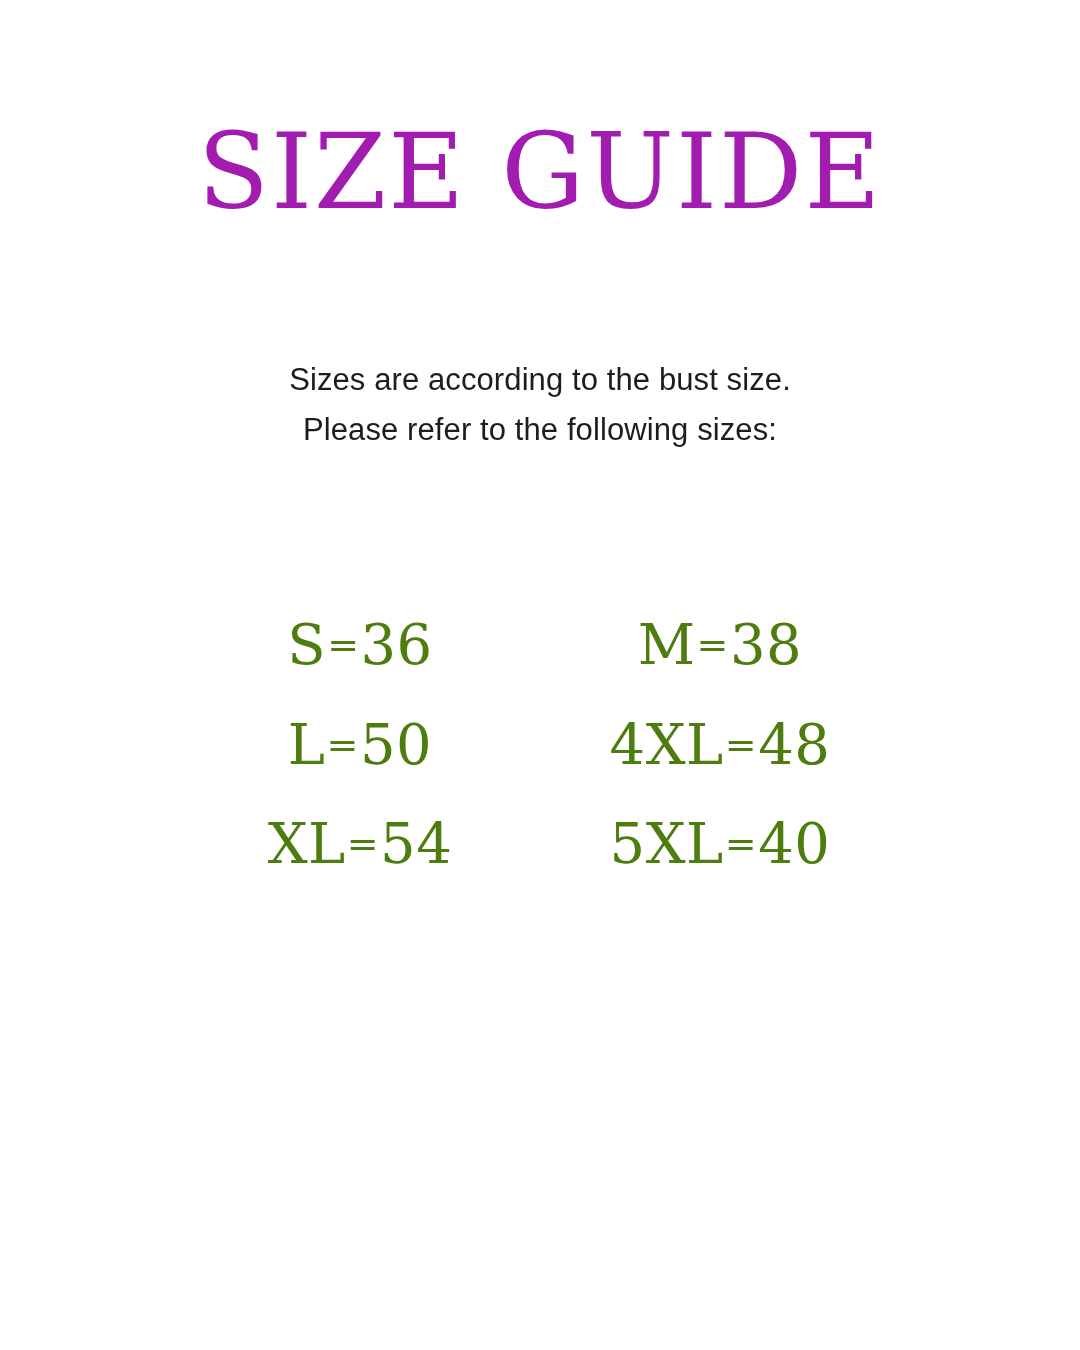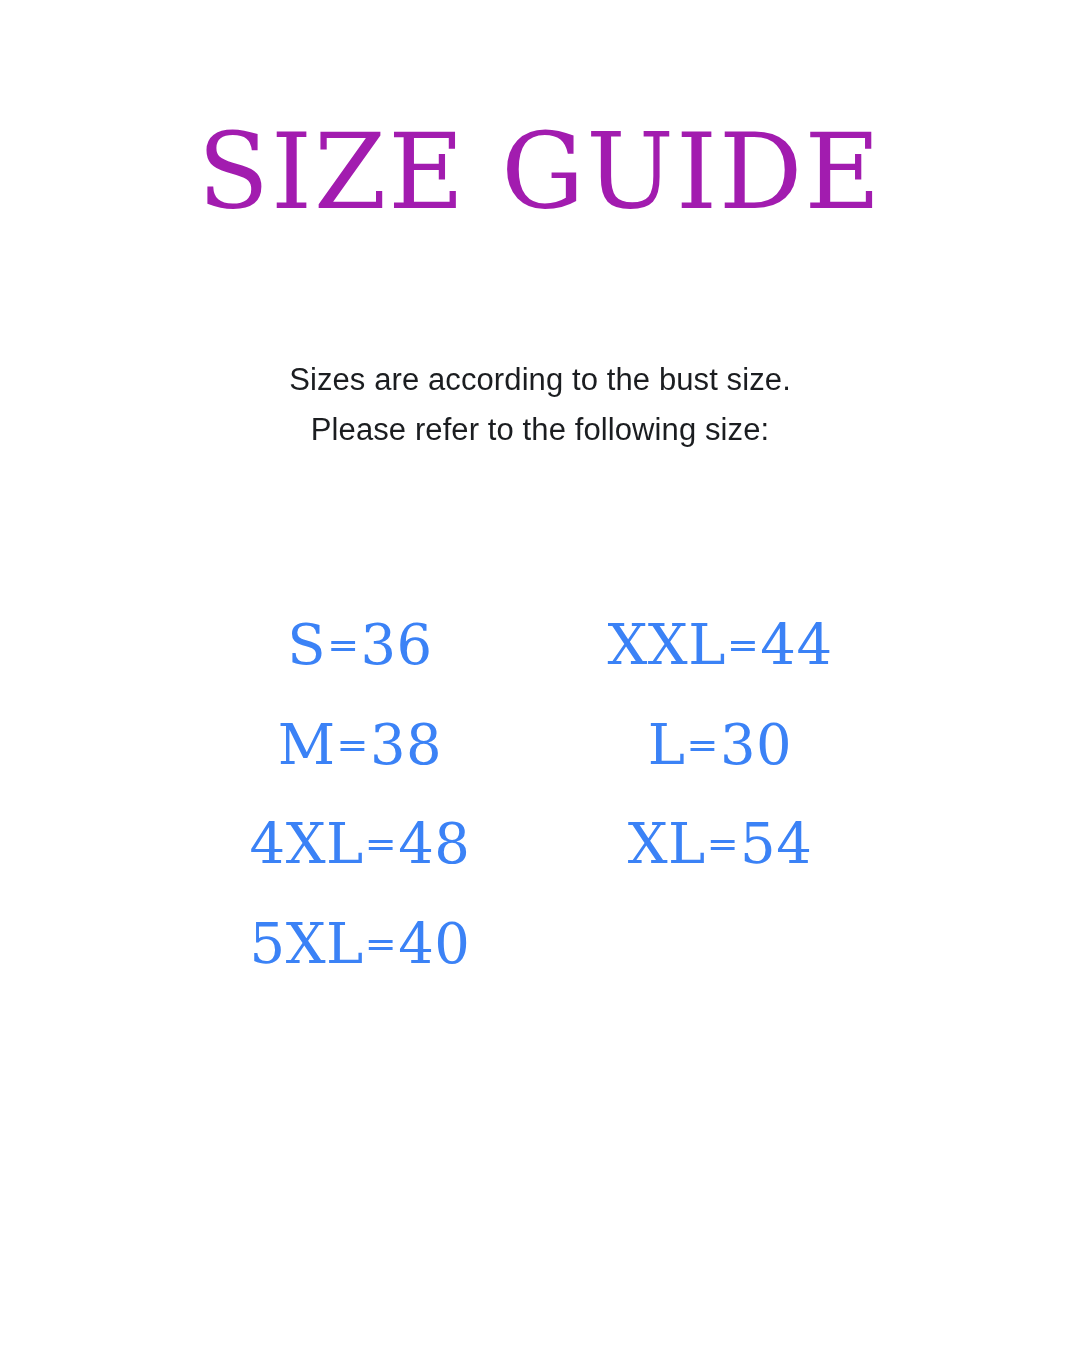--- a/index.html
+++ b/index.html
@@ -61,21 +61,21 @@
     display: grid;
     grid-template-columns: 1fr 1fr;
     row-gap: 0px;
     column-gap: 0px;
   }
 
   .size-cell {
     font-family: "DejaVu Serif", serif;
     font-size: 56px;
     line-height: 1.78;
-    color: #3b82f6;
+    color: #4d7c0f;
     text-align: center;
     white-space: nowrap;
     letter-spacing: 0.5px;
   }
 
   .size-cell .lbl { }
   .size-cell .eq {
     font-size: 38px;
     position: relative;
     top: -6px;
@@ -85,40 +85,37 @@
 </style>
 </head>
 <body>
 
 <div class="page">
 
   <div class="title">SIZE GUIDE</div>
 
   <div class="intro">
     <span class="intro-line">Sizes are according to the bust size.</span>
-    <span class="intro-line">Please refer to the following size:</span>
+    <span class="intro-line">Please refer to the following sizes:</span>
   </div>
 
   <div class="size-table">
 
     <div class="size-cell">
       <span class="lbl">S</span><span class="eq">=</span><span class="val">36</span>
     </div>
 
-    <div class="size-cell">
-      <span class="lbl">XXL</span><span class="eq">=</span><span class="val">44</span>
-    </div>
 
     <div class="size-cell">
       <span class="lbl">M</span><span class="eq">=</span><span class="val">38</span>
     </div>
 
 
     <div class="size-cell">
-      <span class="lbl">L</span><span class="eq">=</span><span class="val">30</span>
+      <span class="lbl">L</span><span class="eq">=</span><span class="val">50</span>
     </div>
 
     <div class="size-cell">
       <span class="lbl">4XL</span><span class="eq">=</span><span class="val">48</span>
     </div>
 
     <div class="size-cell">
       <span class="lbl">XL</span><span class="eq">=</span><span class="val">54</span>
     </div>
 

